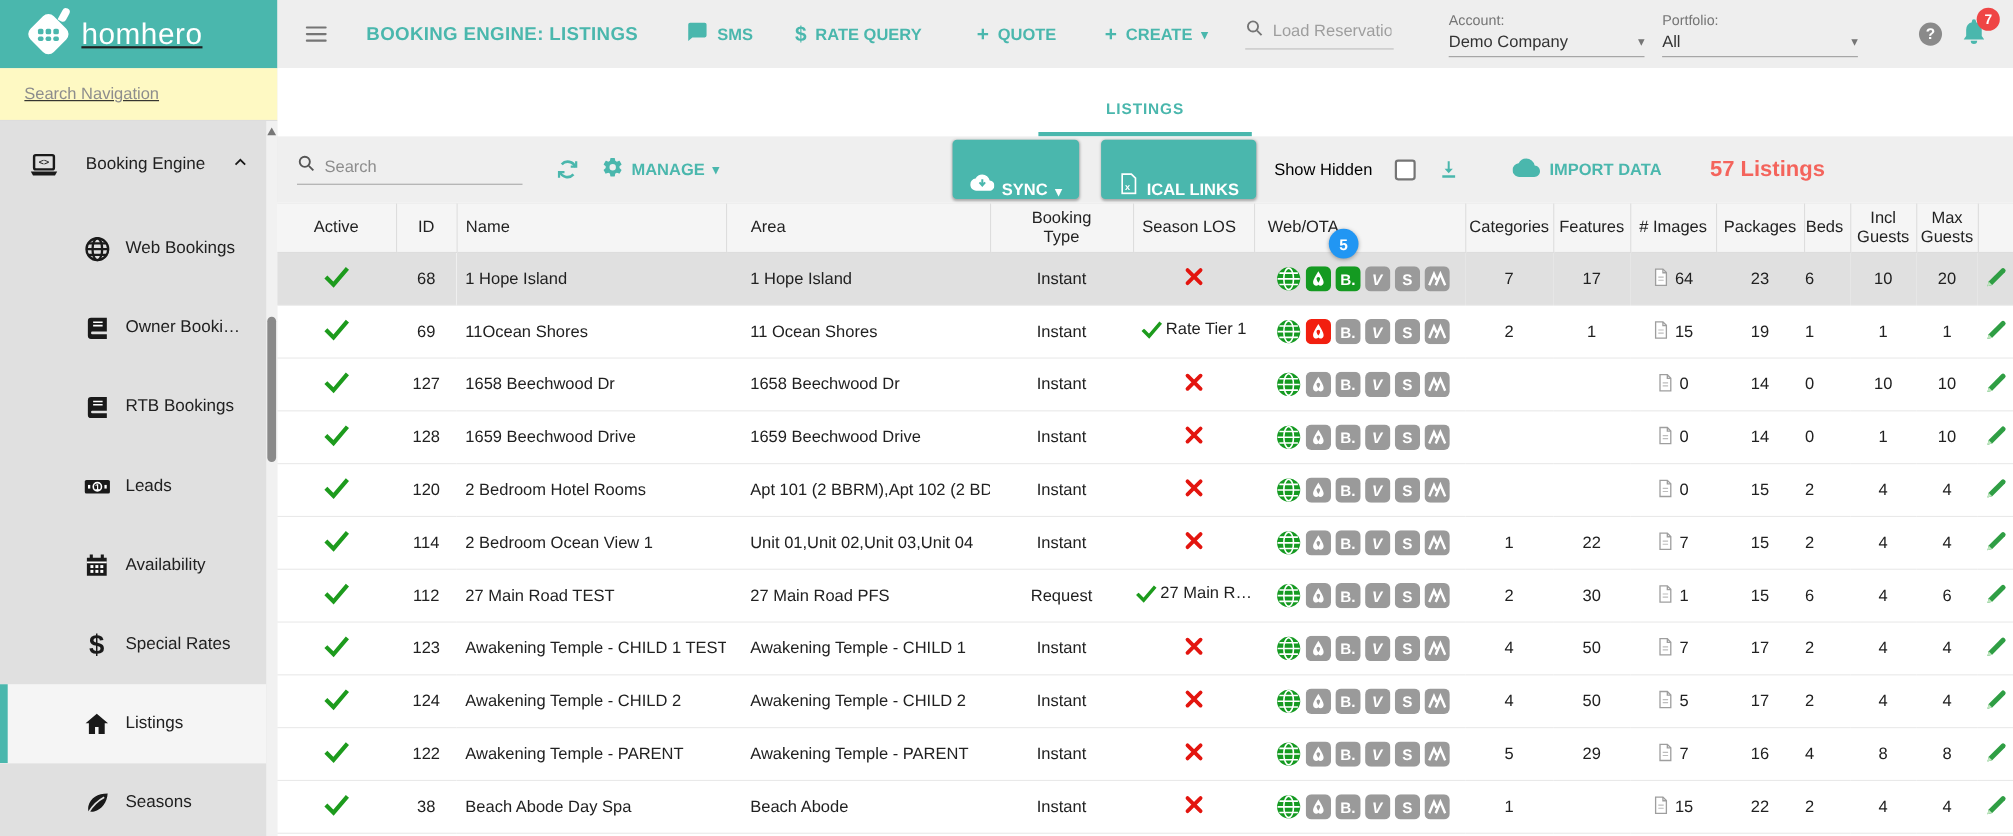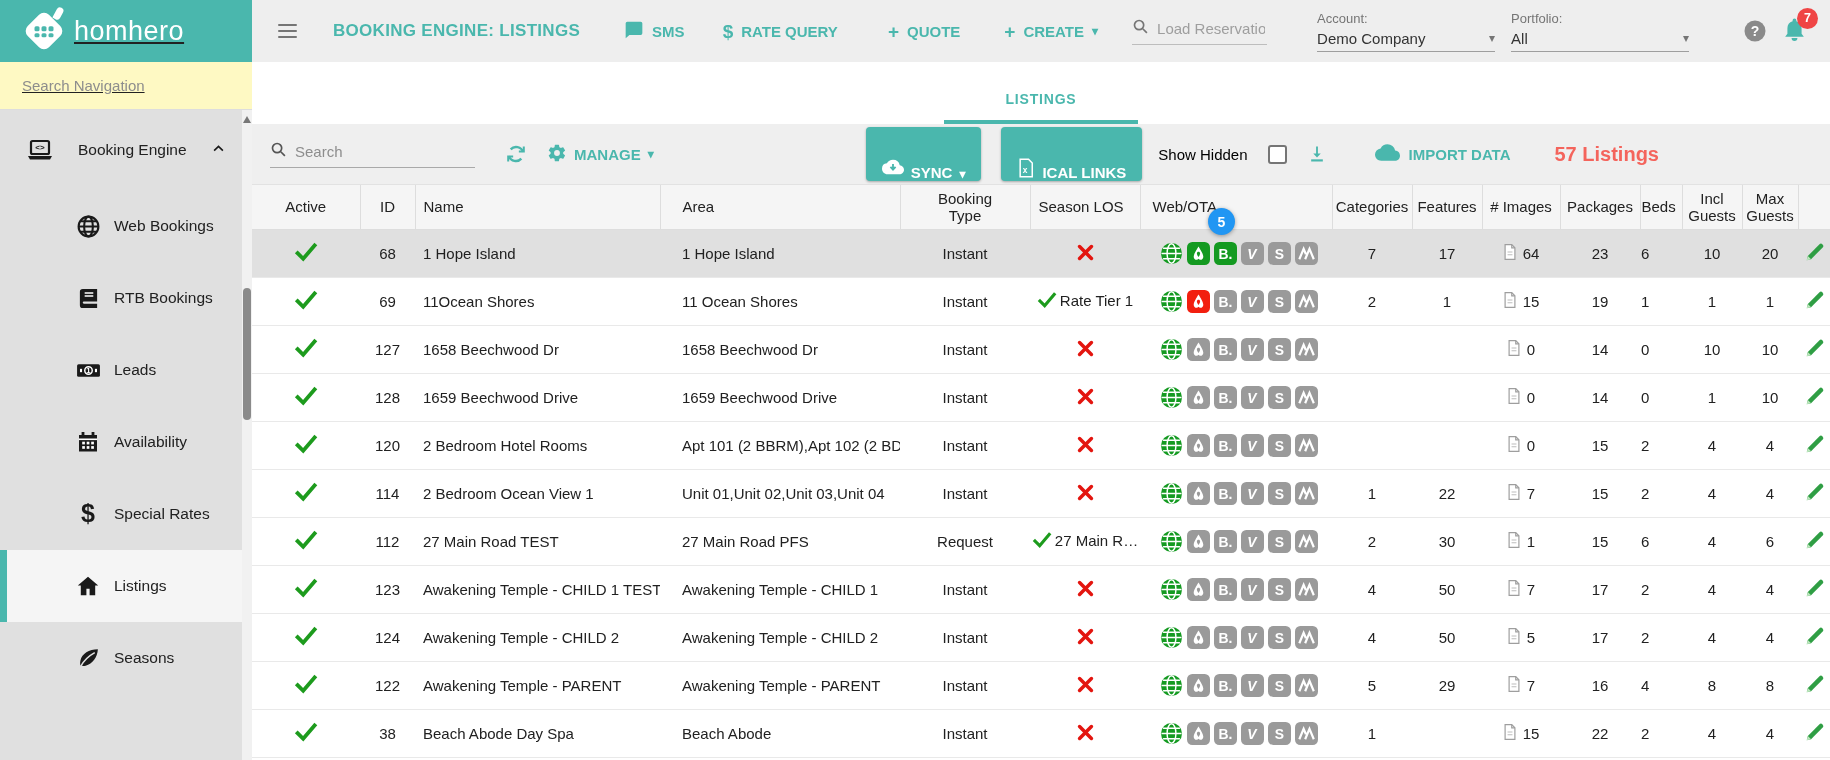--- a/index.html
+++ b/index.html
@@ -137,20 +137,29 @@
         </div>
         <div class="menu-item">
           <span class="mi-icon">
             <svg width="25" height="25" viewBox="0 0 24 24" fill="none" stroke="#1a1a1a" stroke-width="2">
               <circle cx="12" cy="12" r="9.5"></circle>
               <ellipse cx="12" cy="12" rx="4.2" ry="9.5"></ellipse>
               <path d="M2.5 12h19M4 7h16M4 17h16"></path>
             </svg>
           </span>
     <span class="mi-label">Web Bookings</span>
+        </div>
+        <div class="menu-item">
+          <span class="mi-icon">
+            <svg width="23" height="25" viewBox="0 0 24 24">
+              <path d="M6 2a3 3 0 0 0-3 3v14a3 3 0 0 0 3 3h15v-4.5H7.2a1.2 1.2 0 0 1 0-2.4H21V2z" fill="#1a1a1a"></path>
+              <path d="M8 6.2h9M8 9.4h9" stroke="#fff" stroke-width="1.5"></path>
+            </svg>
+          </span>
+    <span class="mi-label">Owner Booki…</span>
         </div>
         <div class="menu-item">
           <span class="mi-icon">
             <svg width="23" height="25" viewBox="0 0 24 24">
               <path d="M6 2a3 3 0 0 0-3 3v14a3 3 0 0 0 3 3h15v-4.5H7.2a1.2 1.2 0 0 1 0-2.4H21V2z" fill="#1a1a1a"></path>
               <path d="M8 6.2h9M8 9.4h9" stroke="#fff" stroke-width="1.5"></path>
             </svg>
           </span>
     <span class="mi-label">RTB Bookings</span>
         </div>

